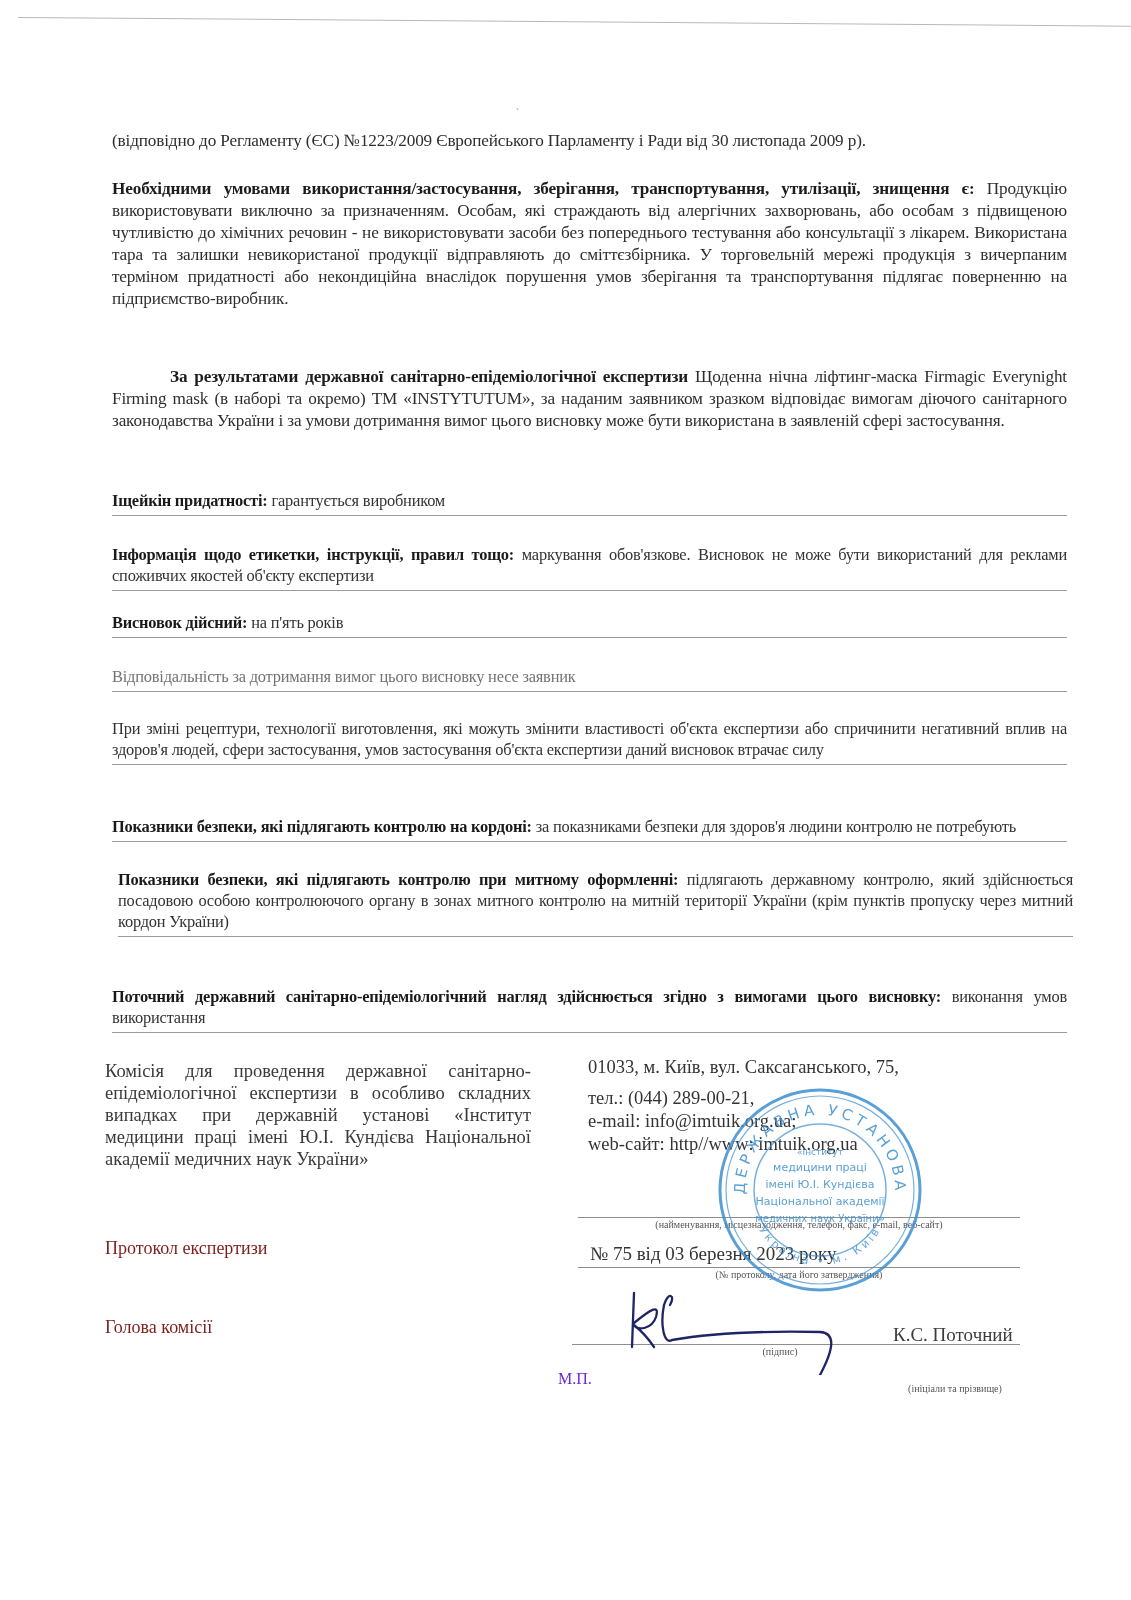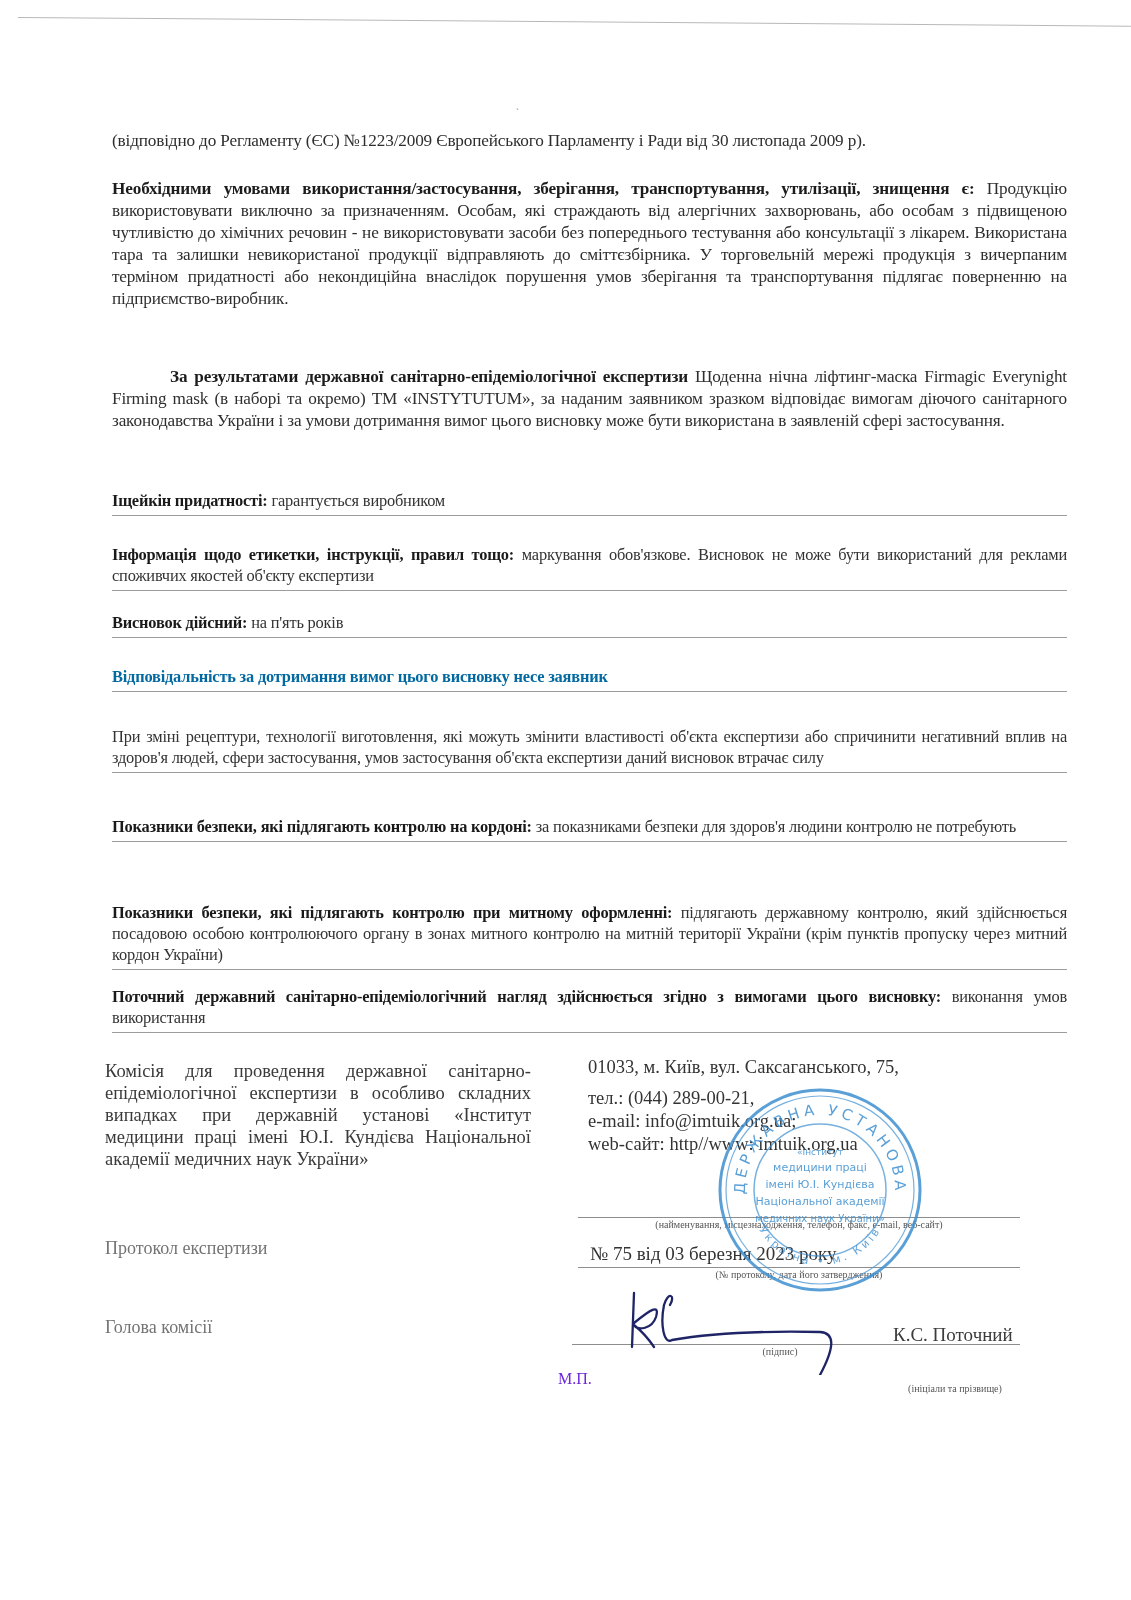--- a/index.html
+++ b/index.html
@@ -18,21 +18,21 @@
     .section {
       position: absolute; left: 112px; width: 955px; font-size: 16.4px; line-height: 21px;
       text-align: justify; color: #333; letter-spacing: -0.2px; padding-bottom: 4px;
       border-bottom: 1.3px solid #9c9c9c;
     }
     .section b { color: #1a1a1a; }
     .bottom-left {
       position: absolute; left: 105px; width: 426px; font-size: 18.5px; line-height: 22px;
       text-align: justify; color: #3a3a3a; text-align-last: left;
     }
-    .label-line { position: absolute; left: 105px; font-size: 18px; color: #737373; }
+    .label-line { position: absolute; left: 105px; font-size: 18px; color: #7f1d1d; }
     .addr { position: absolute; left: 588px; font-size: 18.5px; line-height: 22px; color: #333; }
     .rule { position: absolute; border-top: 1.2px solid #8d8d8d; }
     .caption { position: absolute; font-size: 10px; color: #555; text-align: center; }
     .protocol { position: absolute; left: 590px; top: 1243px; font-size: 19px; color: #333; }
     .name-sig { position: absolute; left: 893px; top: 1324px; font-size: 19px; color: #3c3c3c; }
     .mp { position: absolute; left: 558px; top: 1370px; font-size: 16px; color: #6d28d9; }
     .stamp { position: absolute; left: 715px; top: 1085px; width: 210px; height: 210px; }
     .signature { position: absolute; left: 620px; top: 1285px; width: 240px; height: 90px; }
   </style>
 </head>
@@ -55,30 +55,30 @@
 
 <div class="section" style="top:490px;">
   <b>Іщейкін придатності:</b><span> гарантується виробником</span>
 </div>
 <div class="section" style="top:544px;">
   <b>Інформація щодо етикетки, інструкції, правил тощо:</b><span> маркування обов'язкове. Висновок не може бути використаний для реклами споживчих якостей об'єкту експертизи</span>
 </div>
 <div class="section" style="top:612px;">
   <b>Висновок дійсний:</b><span> на п'ять років</span>
 </div>
-<div class="section" style="top:666px;font-weight:bold;color:#0369a1;">
+<div class="section" style="top:666px;font-weight:normal;color:#737373;">
   <span>Відповідальність за дотримання вимог цього висновку несе заявник</span>
 </div>
-<div class="section" style="top:718px;margin-top:8px;">
+<div class="section" style="top:718px;">
   <span>При зміні рецептури, технології виготовлення, які можуть змінити властивості об'єкта експертизи або спричинити негативний вплив на здоров'я людей, сфери застосування, умов застосування об'єкта експертизи даний висновок втрачає силу</span>
 </div>
 <div class="section" style="top:816px;">
   <b>Показники безпеки, які підлягають контролю на кордоні:</b><span> за показниками безпеки для здоров'я людини контролю не потребують</span>
 </div>
-<div class="section" style="top:902px;">
+<div class="section" style="top:869px;margin-left:6px;">
   <b>Показники безпеки, які підлягають контролю при митному оформленні:</b><span> підлягають державному контролю, який здійснюється посадовою особою контролюючого органу в зонах митного контролю на митній території України (крім пунктів пропуску через митний кордон України)</span>
 </div>
 <div class="section" style="top:986px;">
   <b>Поточний державний санітарно-епідеміологічний нагляд здійснюється згідно з вимогами цього висновку:</b><span> виконання умов використання</span>
 </div>
 
 <div class="bottom-left" style="top:1060px;">Комісія для проведення державної санітарно-епідеміологічної експертизи в особливо складних випадках при державній установі «Інститут медицини праці імені Ю.І. Кундієва Національної академії медичних наук України»</div>
 <div class="label-line" style="top:1238px;">Протокол експертизи</div>
 <div class="label-line" style="top:1317px;">Голова комісії</div>
 

